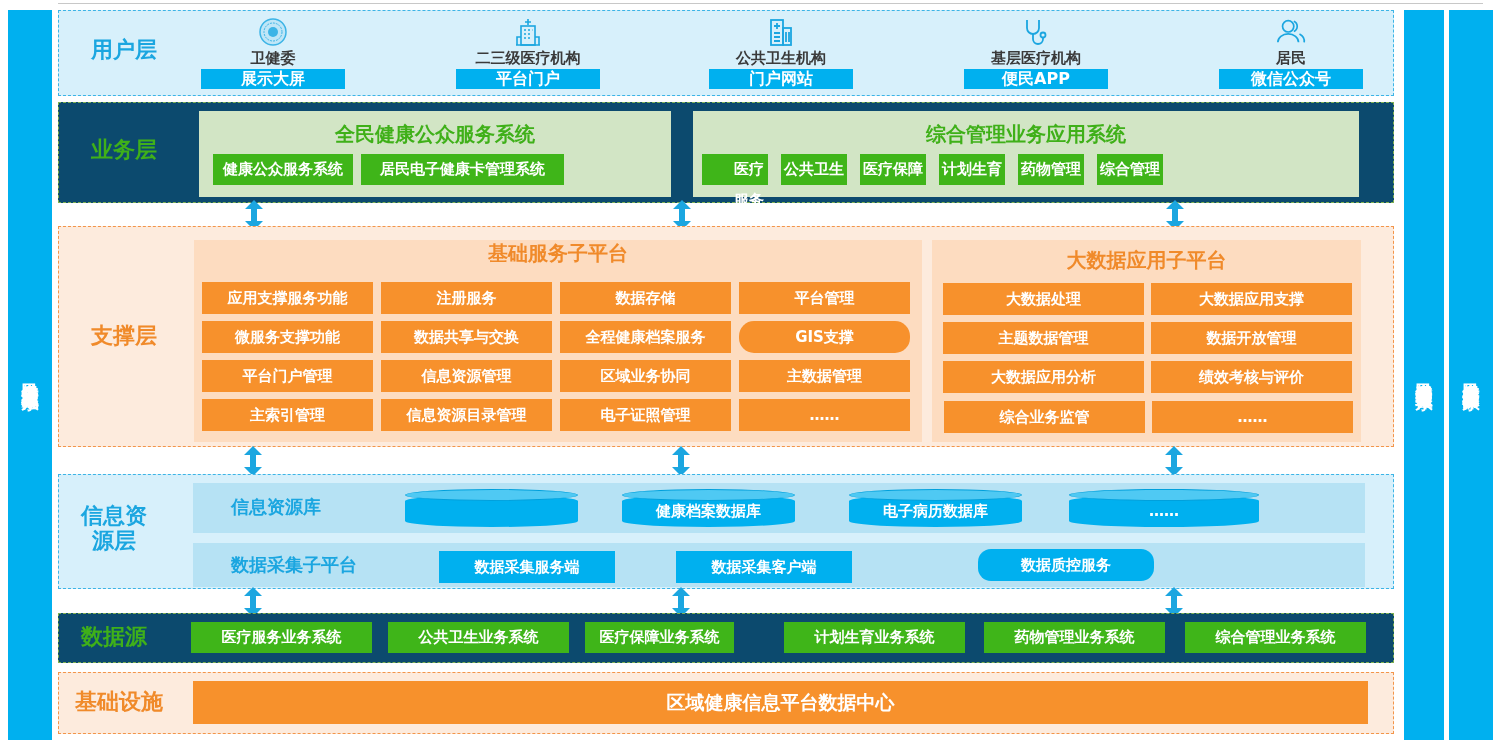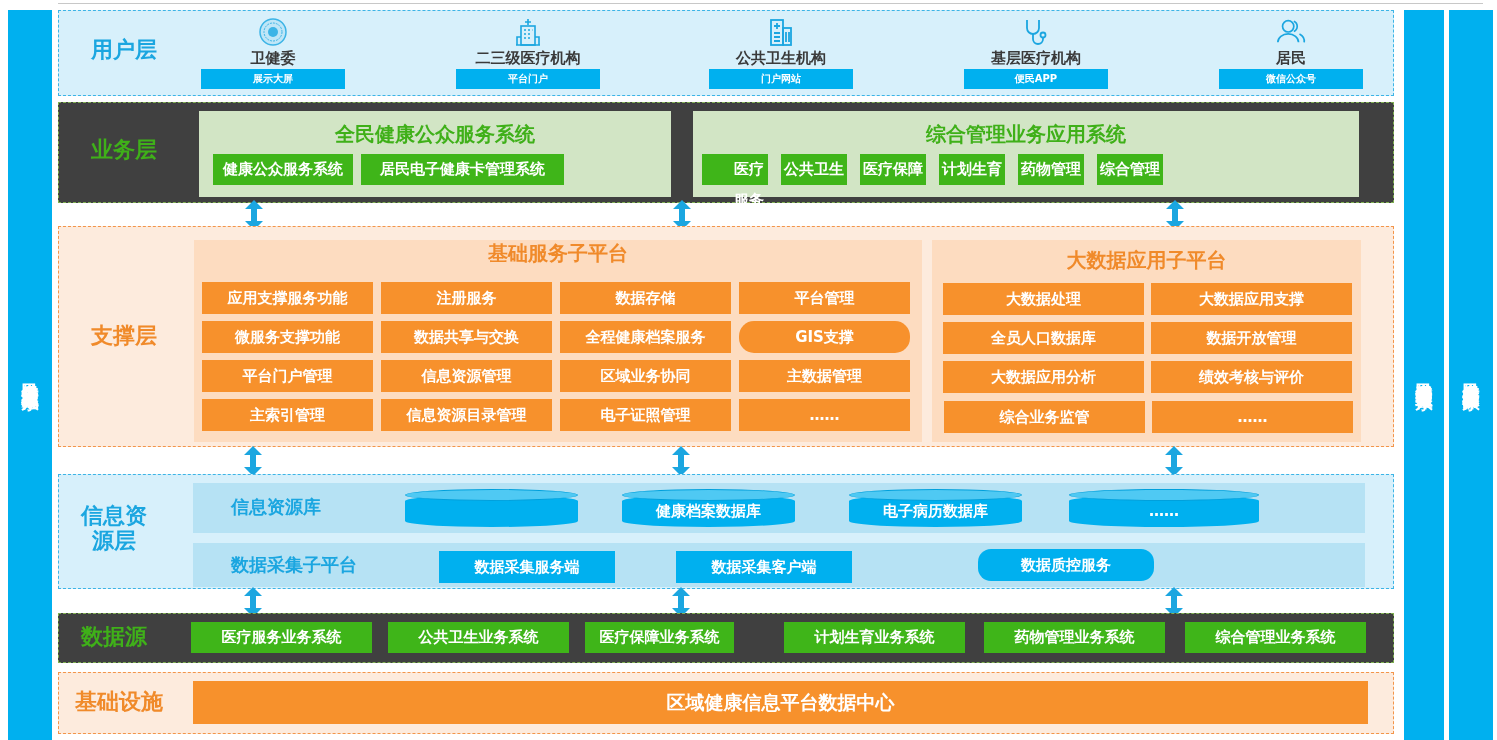--- a/index.html
+++ b/index.html
@@ -12,35 +12,35 @@
   .sidebar { background: #00b0ef; color: #fff; display: flex; align-items: center; justify-content: center; }
   .vtext { writing-mode: vertical-rl; text-orientation: upright; font-size: 17px; letter-spacing: 1px; line-height: 1; }
   #bar-left { left: 8px; top: 10px; width: 44px; height: 730px; }
   #bar-ops { left: 1404px; top: 10px; width: 40px; height: 730px; }
   #bar-sec { left: 1449px; top: 10px; width: 44px; height: 730px; }
 
   
   .layer { border: 1.5px dashed; }
   .layer-title { position: absolute; font-size: 22px; text-align: center; line-height: 1.15; }
   .blue-layer { border-color: #3cb4e6; background: #d7f0fb; }
-  .green-layer { border-color: #7fb051; background: #404040; }
+  .green-layer { border-color: #7fb051; background: #0c4a6e; }
   .orange-layer { border-color: #f3954a; background: #fdebdd; }
 
   #layer-user { left: 58px; top: 10px; width: 1336px; height: 86px; }
   #layer-biz { left: 58px; top: 102px; width: 1336px; height: 101px; }
   #layer-support { left: 58px; top: 226px; width: 1336px; height: 221px; }
   #layer-info { left: 58px; top: 474px; width: 1336px; height: 115px; }
   #layer-src { left: 58px; top: 613px; width: 1336px; height: 50px; }
   #layer-infra { left: 58px; top: 672px; width: 1336px; height: 62px; }
 
   
   .user-col { position: absolute; top: 0; width: 144px; height: 86px; display: flex; flex-direction: column; align-items: center; }
   .user-icon { margin-top: 6px; height: 30px; width: 32px; display: flex; align-items: center; justify-content: center; }
   .user-name { font-size: 15px; color: #3a3a3a; margin-top: 3px; line-height: 16px; }
-  .user-tag { margin-top: 3px; width: 144px; height: 20px; background: #00b0ef; color: #fff; font-size: 10px; text-align: center; line-height: 20px; }
+  .user-tag { margin-top: 3px; width: 144px; height: 20px; background: #00b0ef; color: #fff; font-size: 16px; text-align: center; line-height: 20px; }
 
   
   .biz-panel { position: absolute; background: #d2e5c5; }
   .panel-title-green { font-size: 20px; color: #3fb019; text-align: center; }
   .gbtn { position: absolute; background: #3fb519; color: #fff; font-size: 15px; text-align: center; line-height: 31px; height: 31px; }
 
   
   .sup-panel { position: absolute; background: #fddcc0; }
   .panel-title-orange { font-size: 20px; color: #f08a2a; text-align: center; }
   .obtn { position: absolute; background: #f7912c; color: #fff; font-size: 15px; text-align: center; height: 32px; line-height: 32px; }
@@ -191,21 +191,21 @@
     <div class="obtn" style="left:8px;top:159px;width:171px;">主索引管理</div>
     <div class="obtn" style="left:187px;top:159px;width:171px;">信息资源目录管理</div>
     <div class="obtn" style="left:366px;top:159px;width:171px;">电子证照管理</div>
     <div class="obtn" style="left:545px;top:159px;width:171px;">……</div>
   </div>
 
   <div class="sup-panel" style="left:873px;top:13px;width:429px;height:202px;">
     <div class="panel-title-orange" style="margin-top:7px;">大数据应用子平台</div>
     <div class="obtn" style="left:11px;top:43px;width:201px;">大数据处理</div>
     <div class="obtn" style="left:219px;top:43px;width:201px;">大数据应用支撑</div>
-    <div class="obtn" style="left:11px;top:82px;width:201px;">全员人口数据库</div>
+    <div class="obtn" style="left:11px;top:82px;width:201px;">主题数据管理</div>
     <div class="obtn" style="left:219px;top:82px;width:201px;">数据开放管理</div>
     <div class="obtn" style="left:11px;top:121px;width:201px;">大数据应用分析</div>
     <div class="obtn" style="left:219px;top:121px;width:201px;">绩效考核与评价</div>
     <div class="obtn" style="left:12px;top:161px;width:201px;">综合业务监管</div>
     <div class="obtn" style="left:220px;top:161px;width:201px;">……</div>
   </div>
 </div>
 
 <svg class="arrow" style="left:244px;top:446px;" viewBox="0 0 18 30">
     <path d="M9 0L18 9H12V21H18L9 30L0 21H6V9H0Z" fill="#1ba6e0"></path>

